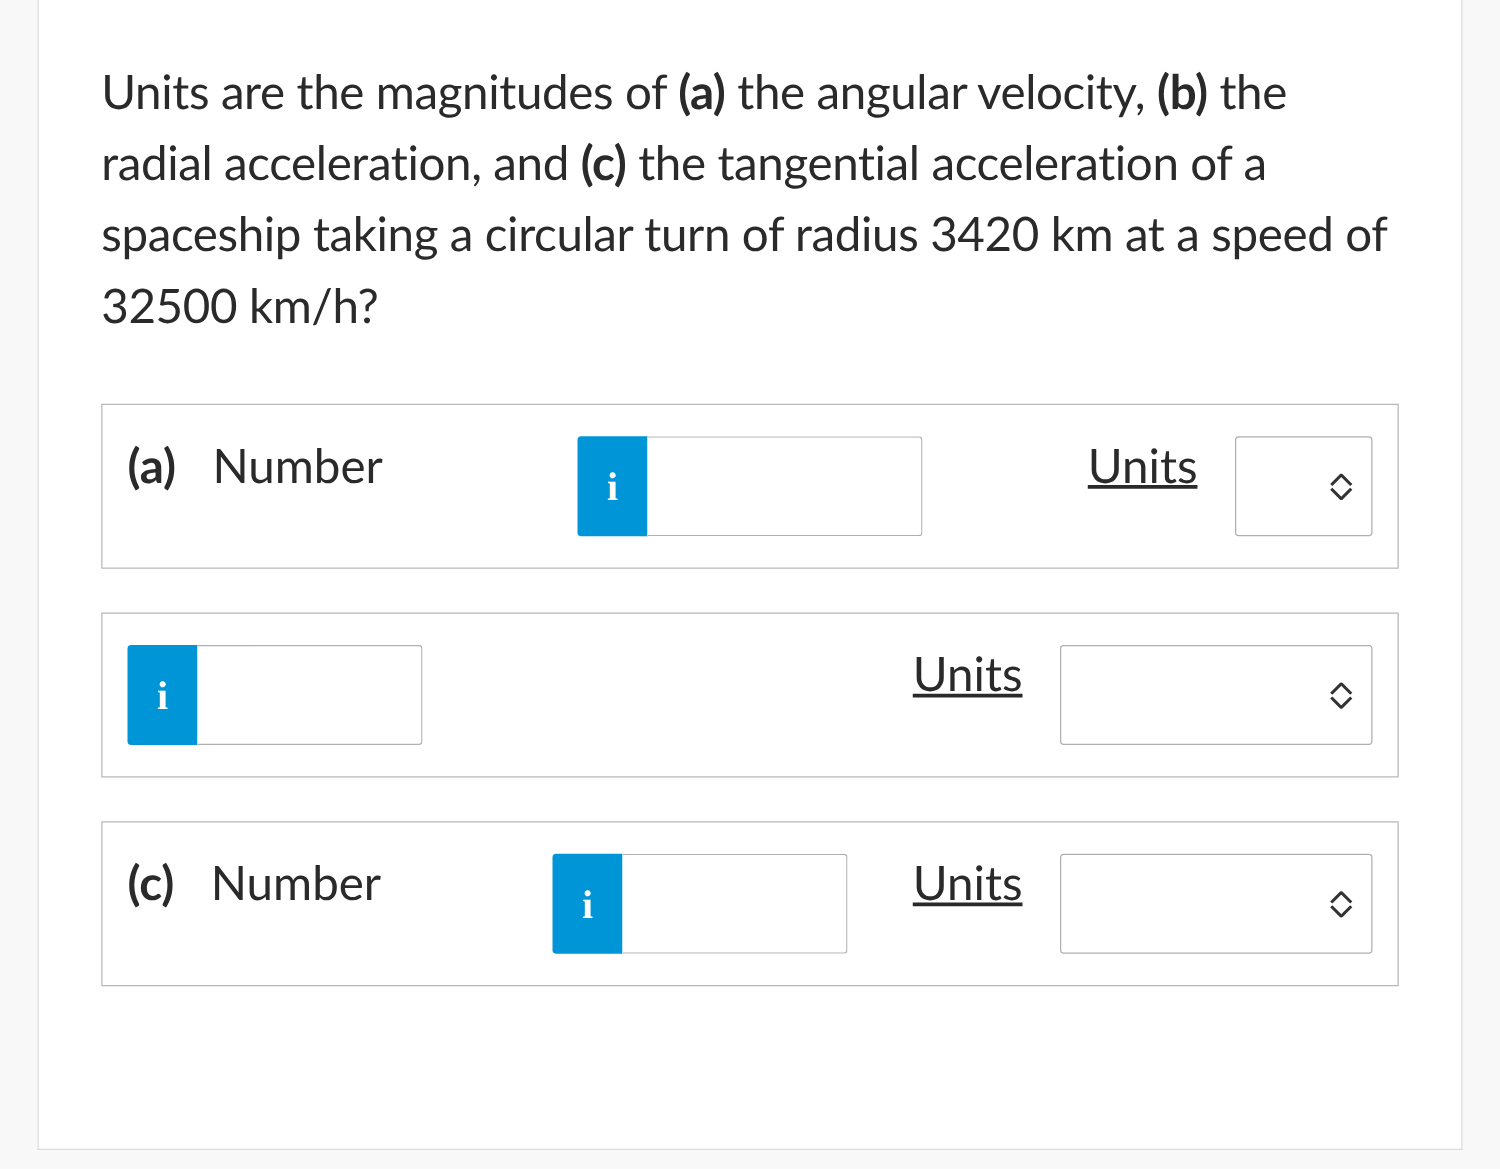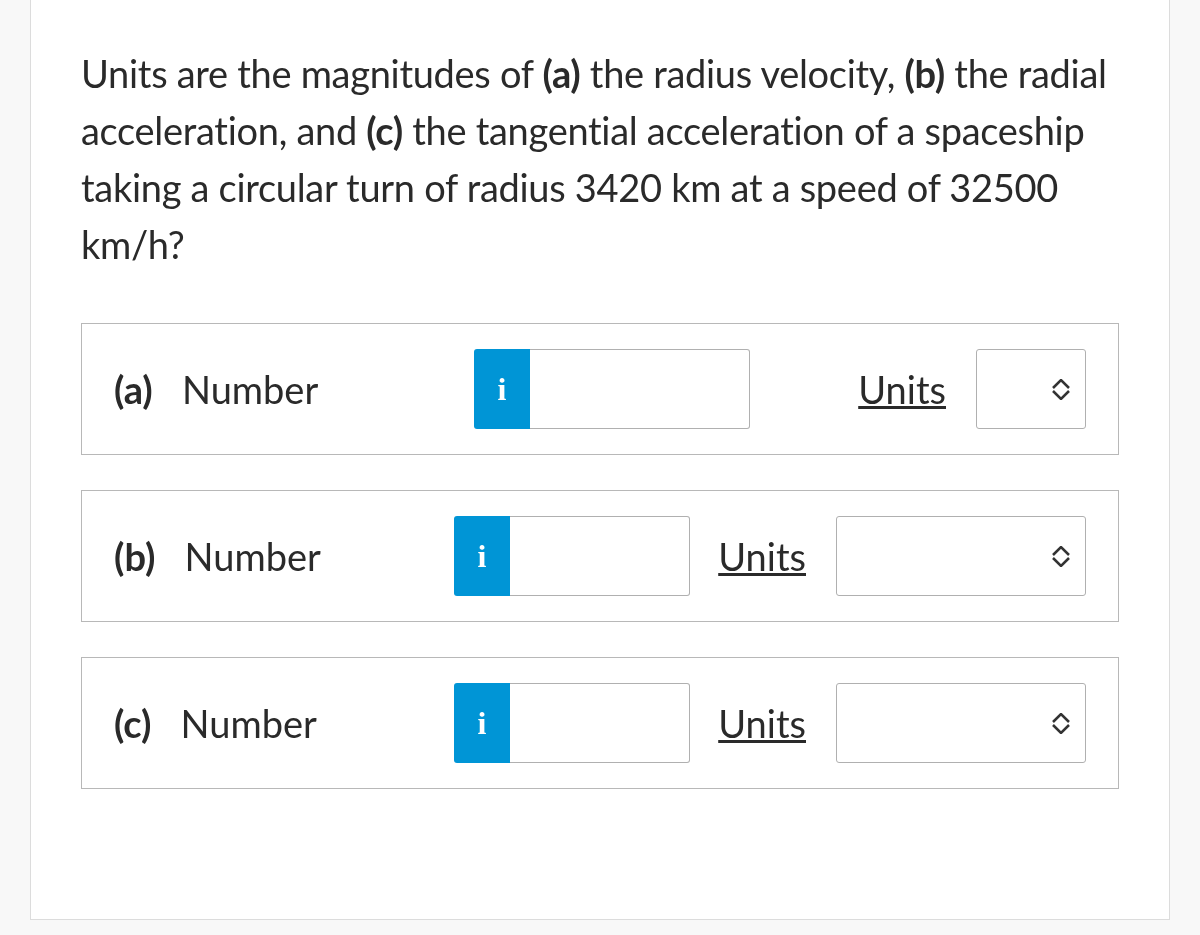--- a/index.html
+++ b/index.html
@@ -27,24 +27,23 @@
       line-height: 1.5;
       color: #2a2a2a;
       margin-bottom: 50px;
       letter-spacing: -0.3px;
     }
     .question-text .bold {
       font-weight: 700;
     }
     .answer-row {
       border: 1px solid #b8b8b8;
-      padding: 25px 32px;
+      padding: 25px 20px;
       margin-bottom: 35px;
       display: flex;
-      align-items: center;
       gap: 0;
     }
     .part-label {
       font-size: 38px;
       color: #2a2a2a;
       margin-right: 80px;
       min-width: 280px;
     }
     .part-label .bold {
       font-weight: 700;
@@ -123,21 +122,21 @@
     }
     .row-a .spacer { min-width: 60px; }
     .row-b .part-label, .row-c .part-label { min-width: 290px; margin-right: 50px; }
   </style>
 </head>
 <body>
 
 <div class="container">
 
   <p class="question-text">
-    <span>Units are the magnitudes of </span><span class="bold">(a)</span><span> the radius velocity, </span><span class="bold">(b)</span><span> the radial acceleration, and </span><span class="bold">(c)</span><span> the tangential acceleration of a spaceship taking a circular turn of radius 3420 km at a speed of 32500 km/h?</span>
+    <span>Units are the magnitudes of </span><span class="bold">(a)</span><span> the angular velocity, </span><span class="bold">(b)</span><span> the radial acceleration, and </span><span class="bold">(c)</span><span> the tangential acceleration of a spaceship taking a circular turn of radius 3420 km at a speed of 32500 km/h?</span>
   </p>
 
   <div class="answer-row row-a">
     <div class="part-label">
       <span class="bold">(a)</span><span style="white-space:pre;">   Number</span>
     </div>
     <button class="hint-button">
       <span>i</span>
     </button>
     <input type="text" class="number-input" value="" style="">
@@ -152,23 +151,20 @@
             <path d="M2 9 L10 1 L18 9" fill="none" stroke="#333" stroke-width="2.5"></path>
           </svg>
         <svg viewBox="0 0 20 10">
             <path d="M2 1 L10 9 L18 1" fill="none" stroke="#333" stroke-width="2.5"></path>
           </svg>
       </span>
     </div>
   </div>
 
   <div class="answer-row row-b">
-    <div class="part-label">
-      <span class="bold">(b)</span><span style="white-space:pre;">   Number</span>
-    </div>
     <button class="hint-button">
       <span>i</span>
     </button>
     <input type="text" class="number-input number-input-b" value="" style="">
     <div class="spacer"></div>
     <span class="units-label">Units</span>
     <div class="units-select-wrap">
       <select class="units-select units-select-b">
         <option></option>
       </select>

